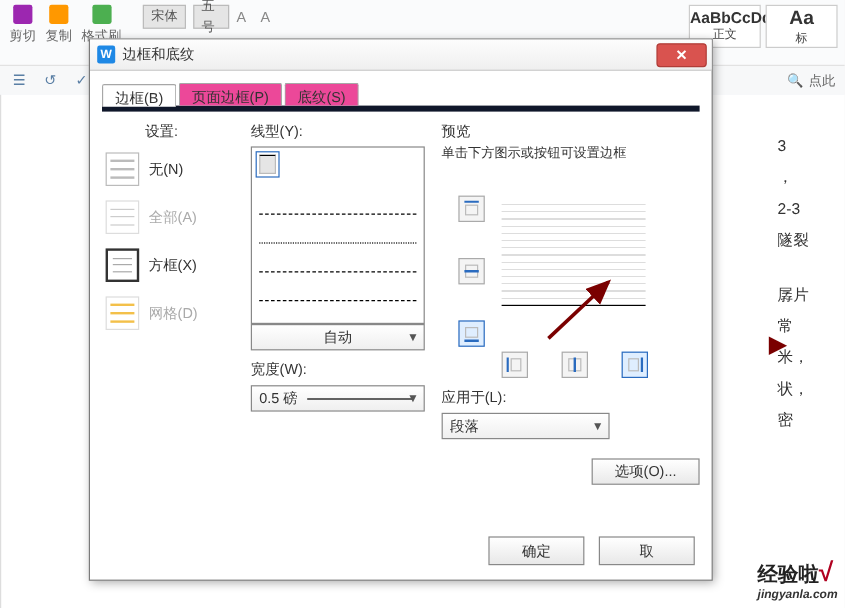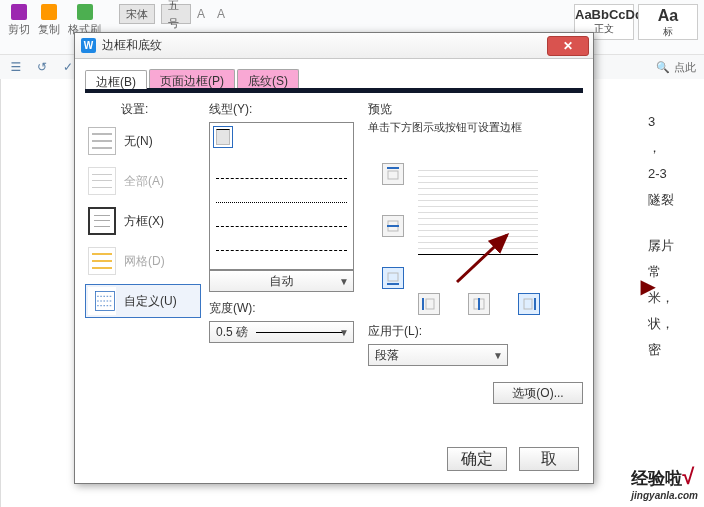--- a/index.html
+++ b/index.html
@@ -33,21 +33,21 @@
   .dialog { position:absolute; left:74px; top:32px; width:520px; height:452px; background:#fff; border:1px solid #7a7a7a; box-shadow:2px 2px 8px rgba(0,0,0,0.35); }
   .titlebar { height:26px; background:linear-gradient(#fdfdfd,#efefef); border-bottom:1px solid #c8c8c8; display:flex; align-items:center; padding-left:6px;}
   .title-icon { width:15px;height:15px; background:#1e88e5; border-radius:2px; color:#fff; display:flex;align-items:center;justify-content:center; font-size:10px; font-weight:bold; margin-right:6px;}
   .titlebar .ttl { font-size:12px;}
   .close-btn { margin-left:auto; width:42px; height:20px; margin-right:4px; margin-top:0px; background:#d9534f; border-radius:3px; border:1px solid #b03c37; color:#fff; display:flex; align-items:center; justify-content:center; font-size:12px; font-weight:bold;}
 
   .dlg-body { position:absolute; left:10px; right:10px; top:36px; bottom:10px; }
 
   
   .tabs { display:flex; height:24px; border-bottom:5px solid #0f172a; }
-  .tab { padding:2px 10px; border:1px solid #a7a7a7; border-bottom:none; background:#f9a8d4; margin-right:2px; border-top-left-radius:2px; border-top-right-radius:2px; font-size:12px; line-height:18px;}
+  .tab { padding:2px 10px; border:1px solid #a7a7a7; border-bottom:none; background:#ec4899; margin-right:2px; border-top-left-radius:2px; border-top-right-radius:2px; font-size:12px; line-height:18px;}
   .tab.active { background:#fff; position:relative; top:1px; }
 
   .panel { display:flex; height: calc(100% - 24px); }
 
   
   .col-left { width:120px; padding:8px 4px 0 0;}
   .col-left .hdr { margin-bottom:6px;margin-left:36px;}
   .setting { display:flex; align-items:center; height:34px; margin-bottom:6px; padding:2px; border:1px solid transparent;}
   .setting.selected { border:1px solid #3a76c4; background:#eef3fb;}
   .set-icon { width:28px; height:28px; border:1px solid #bbb; background:#fff; margin-right:8px; display:flex; flex-direction:column; justify-content:space-around; padding:3px;}
@@ -89,21 +89,21 @@
   .eb-vmid { left:100px; top:148px;}
   .eb-right { left:150px; top:148px;}
   
   .arrow-overlay { position:absolute; left:84px; top:82px; pointer-events:none;}
 
   .applyto-row { margin-top:4px;}
   .applyto-combo { width:140px;}
   .options-btn { width:90px; height:22px; border:1px solid #888; background:linear-gradient(#fff,#e9e9e9); text-align:center; line-height:20px; margin-top:8px; float:right;}
 
   .dlg-footer { position:absolute; right:14px; bottom:12px; display:flex; gap:12px;}
-  .dlg-button { width:60px; height:24px; border:1px solid #888; background:linear-gradient(#fff,#e8e8e8); text-align:center; line-height:22px; font-size:16px;}
+  .dlg-button { width:80px; height:24px; border:1px solid #888; background:linear-gradient(#fff,#e8e8e8); text-align:center; line-height:22px; font-size:12px;}
 
   
   .watermark { position:absolute; right:6px; bottom:6px; color:#222; font-weight:bold; font-size:17px; text-shadow:0 0 3px #fff, 0 0 3px #fff;}
   .watermark .chk { color:#b00020; font-size:22px; font-weight:900;}
   .wm-sub { font-size:10px; font-style:italic; color:#333; text-shadow:0 0 2px #fff;}
 </style>
 </head>
 <body>
 
 <div class="bg-ribbon">
@@ -214,31 +214,20 @@
 
         <div class="setting">
           <div class="set-icon" style="border:1px solid #ddd">
             <div class="ln" style="background:#f3c04a"></div>
                 <div class="ln" style="background:#f3c04a"></div>
                 <div class="ln" style="background:#f3c04a"></div>
           </div>
           <span class="set-lbl disabled">网格(D)</span>
         </div>
 
-        <div class="setting selected">
-          <div class="set-icon custom">
-            <svg viewBox="0 0 28 28">
-                  <rect x="2" y="2" width="24" height="24" fill="#fff" stroke="#2a6bbf"></rect>
-                  <line x1="4" y1="8" x2="24" y2="8" stroke="#2a6bbf" stroke-dasharray="2 2"></line>
-                  <line x1="4" y1="14" x2="24" y2="14" stroke="#2a6bbf" stroke-dasharray="2 2"></line>
-                  <line x1="4" y1="20" x2="24" y2="20" stroke="#2a6bbf" stroke-dasharray="2 2"></line>
-                </svg>
-          </div>
-          <span class="set-lbl">自定义(U)</span>
-        </div>
       </div>
 
       <div class="col-mid">
         <div class="fld-lbl">线型(Y):</div>
         <div class="linelist">
           <div class="lopt solid sel"></div>
           <div class="lopt none"></div>
           <div class="lopt" style="border-top:1px dashed #000"></div>
           <div class="lopt" style="border-top:1.5px dotted #000"></div>
           <div class="lopt" style="border-top:1px dashed #000;border-top-width:1px"></div>

